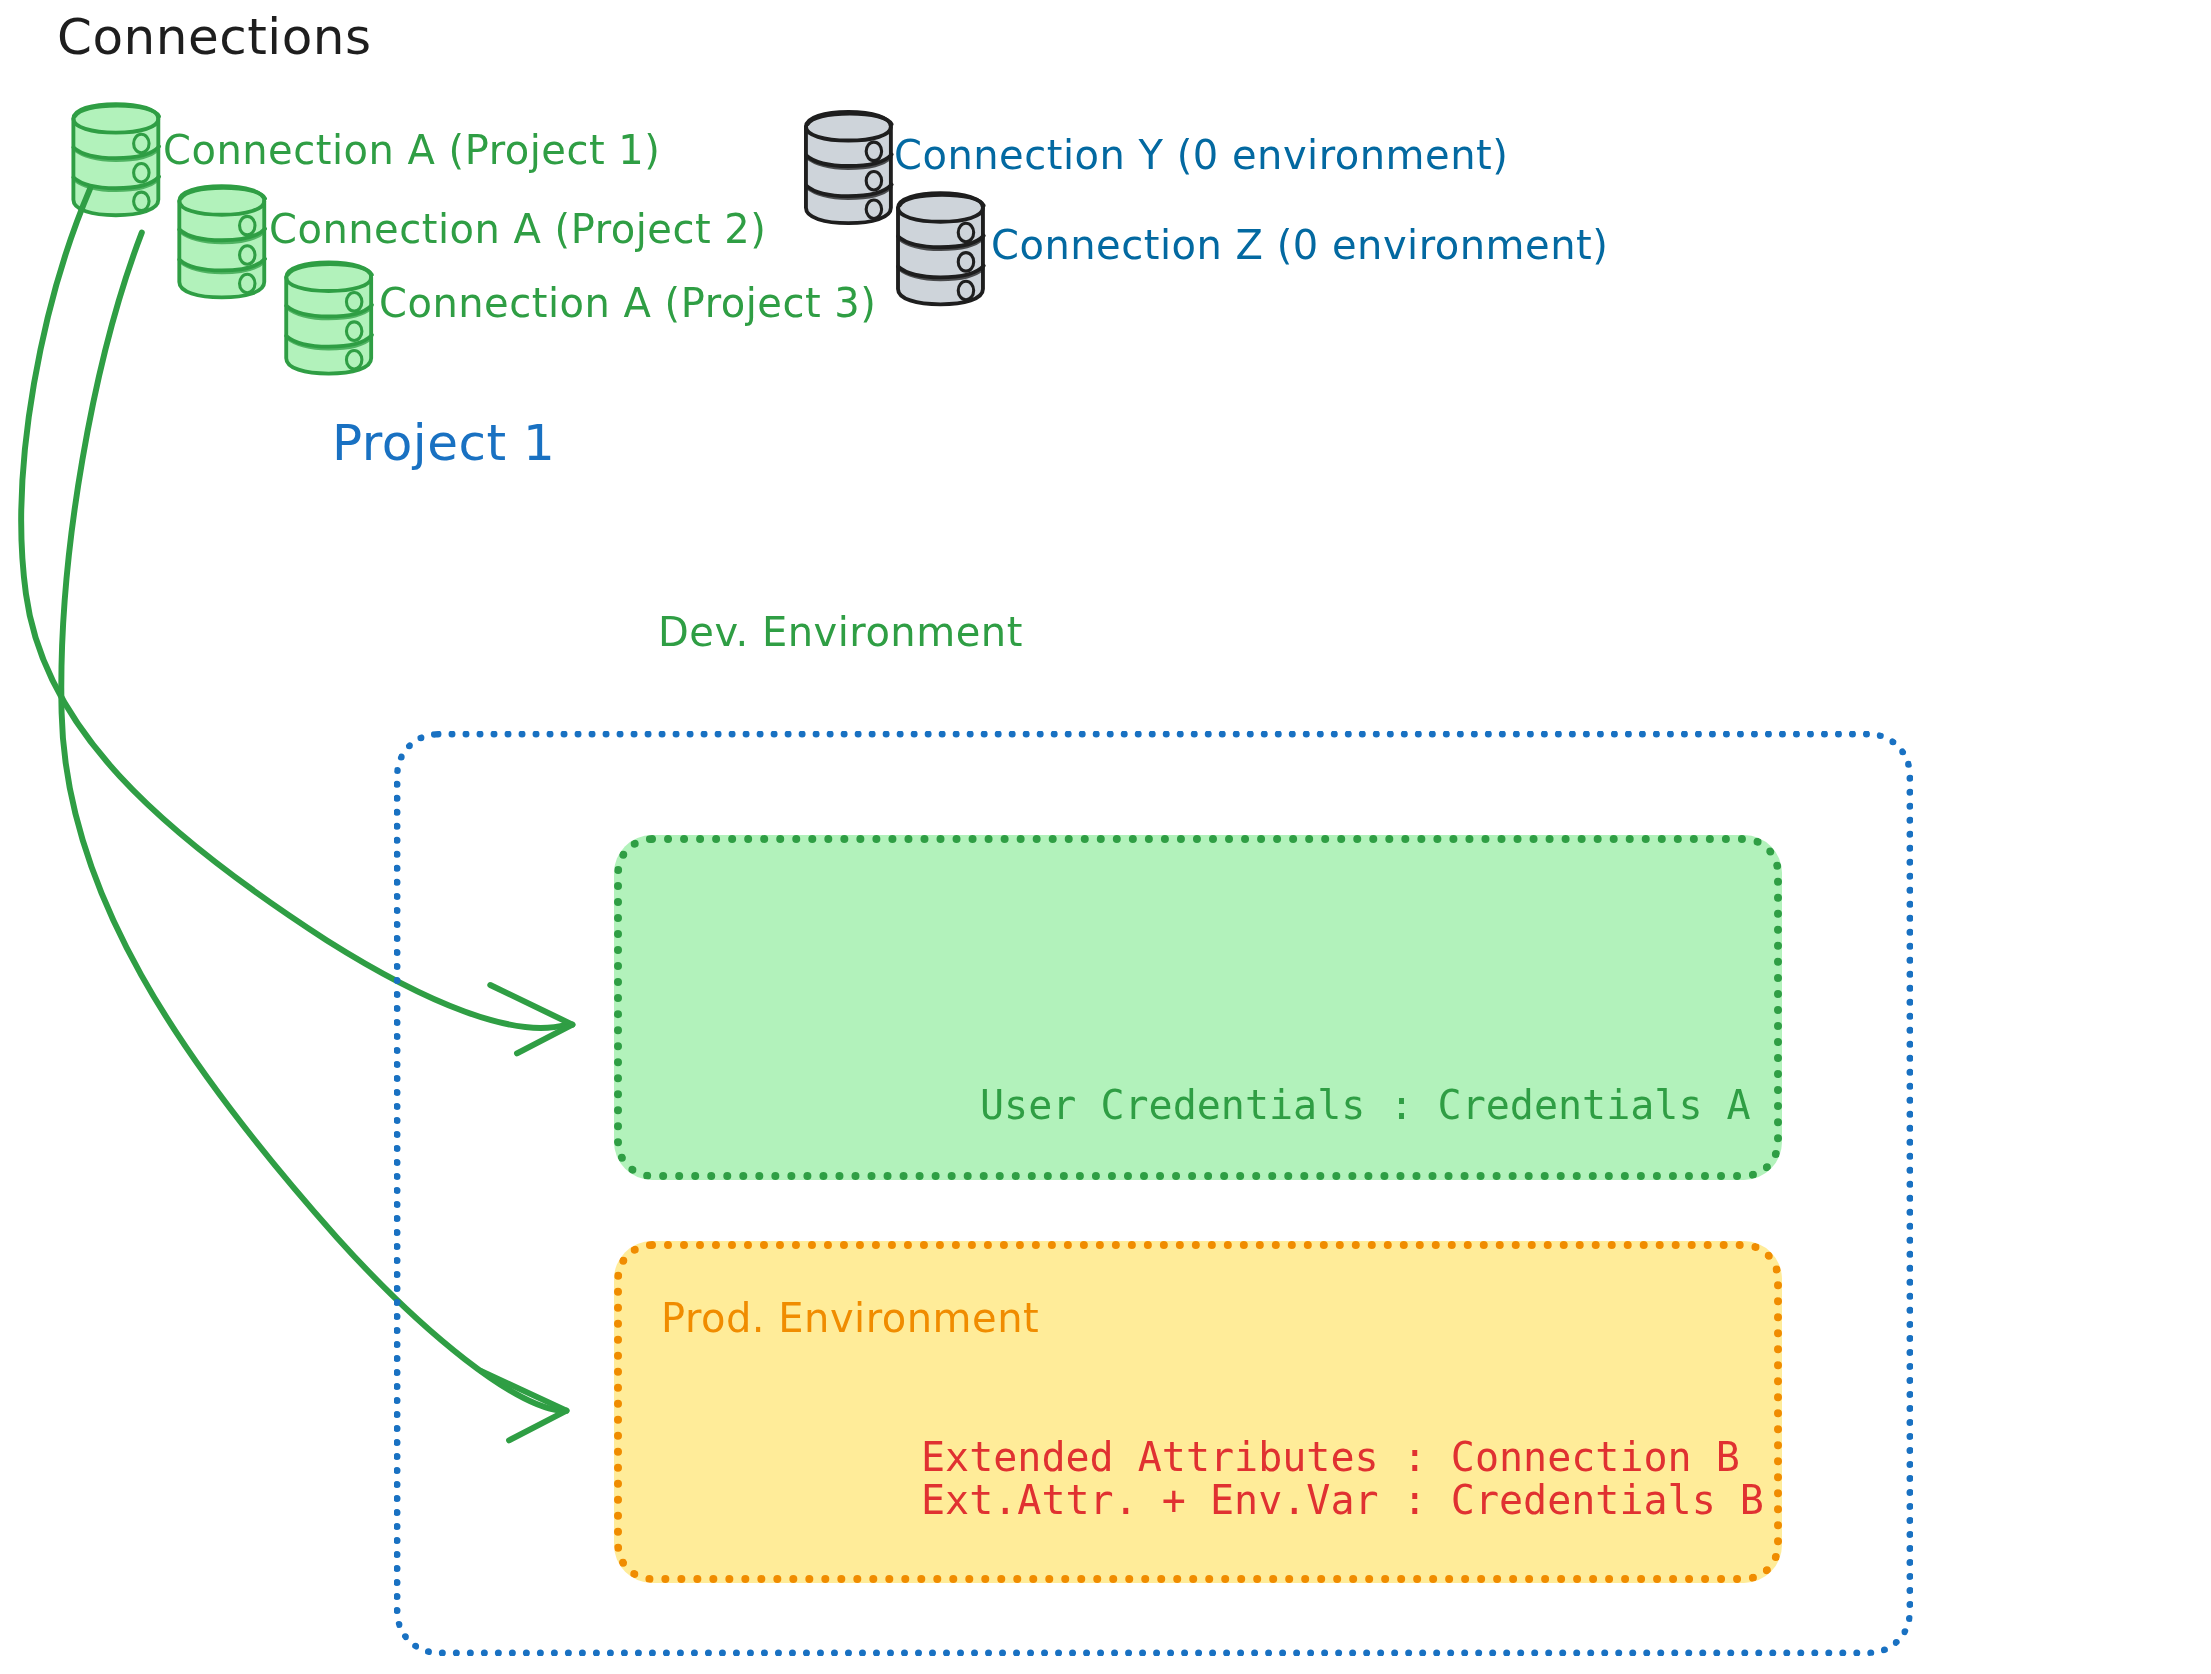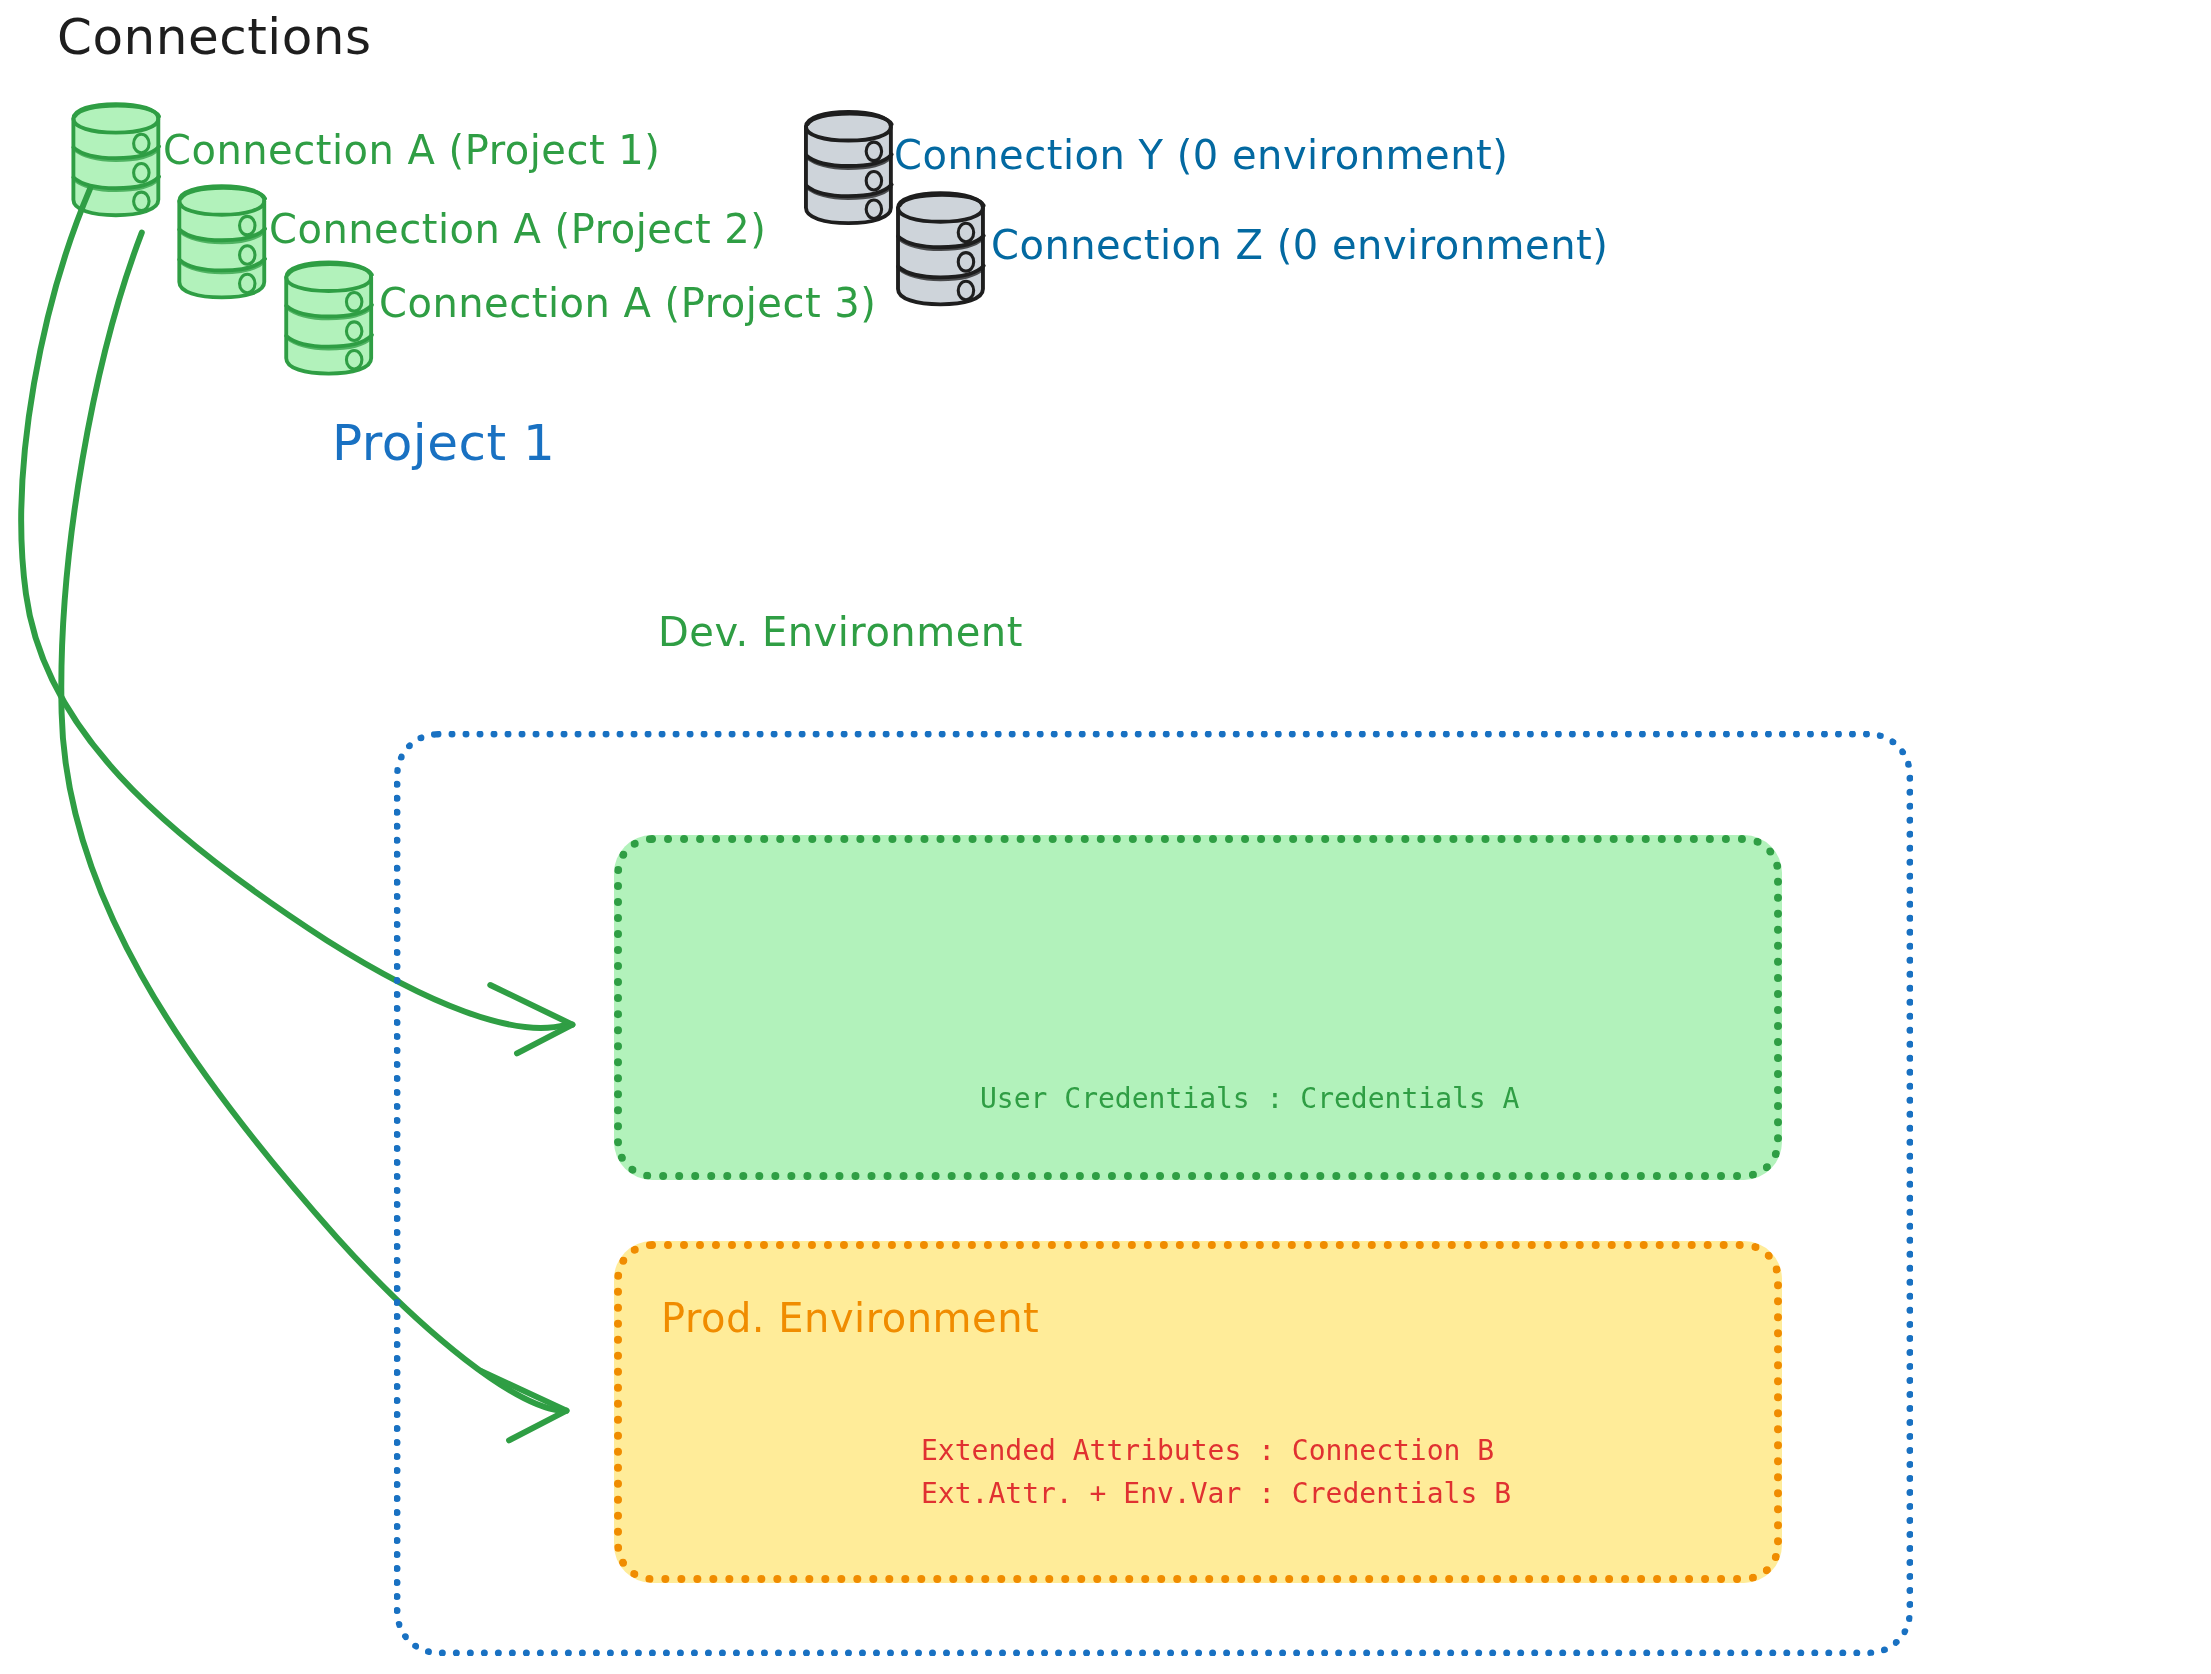--- a/index.html
+++ b/index.html
@@ -63,21 +63,21 @@
     position: absolute;
     font-size: 40px;
     white-space: nowrap;
   }
   .env-title.green  { color: #2f9e44; }
   .env-title.orange { color: #f08c00; }
 
   .mono {
     position: absolute;
     font-family: "DejaVu Sans Mono", monospace;
-    font-size: 28px;
+    font-size: 40px;
     white-space: pre;
     letter-spacing: 0px;
   }
   .mono.green { color: #2f9e44; }
   .mono.red   { color: #e03131; }
 
   
   .box {
     position: absolute;
     box-sizing: border-box;

